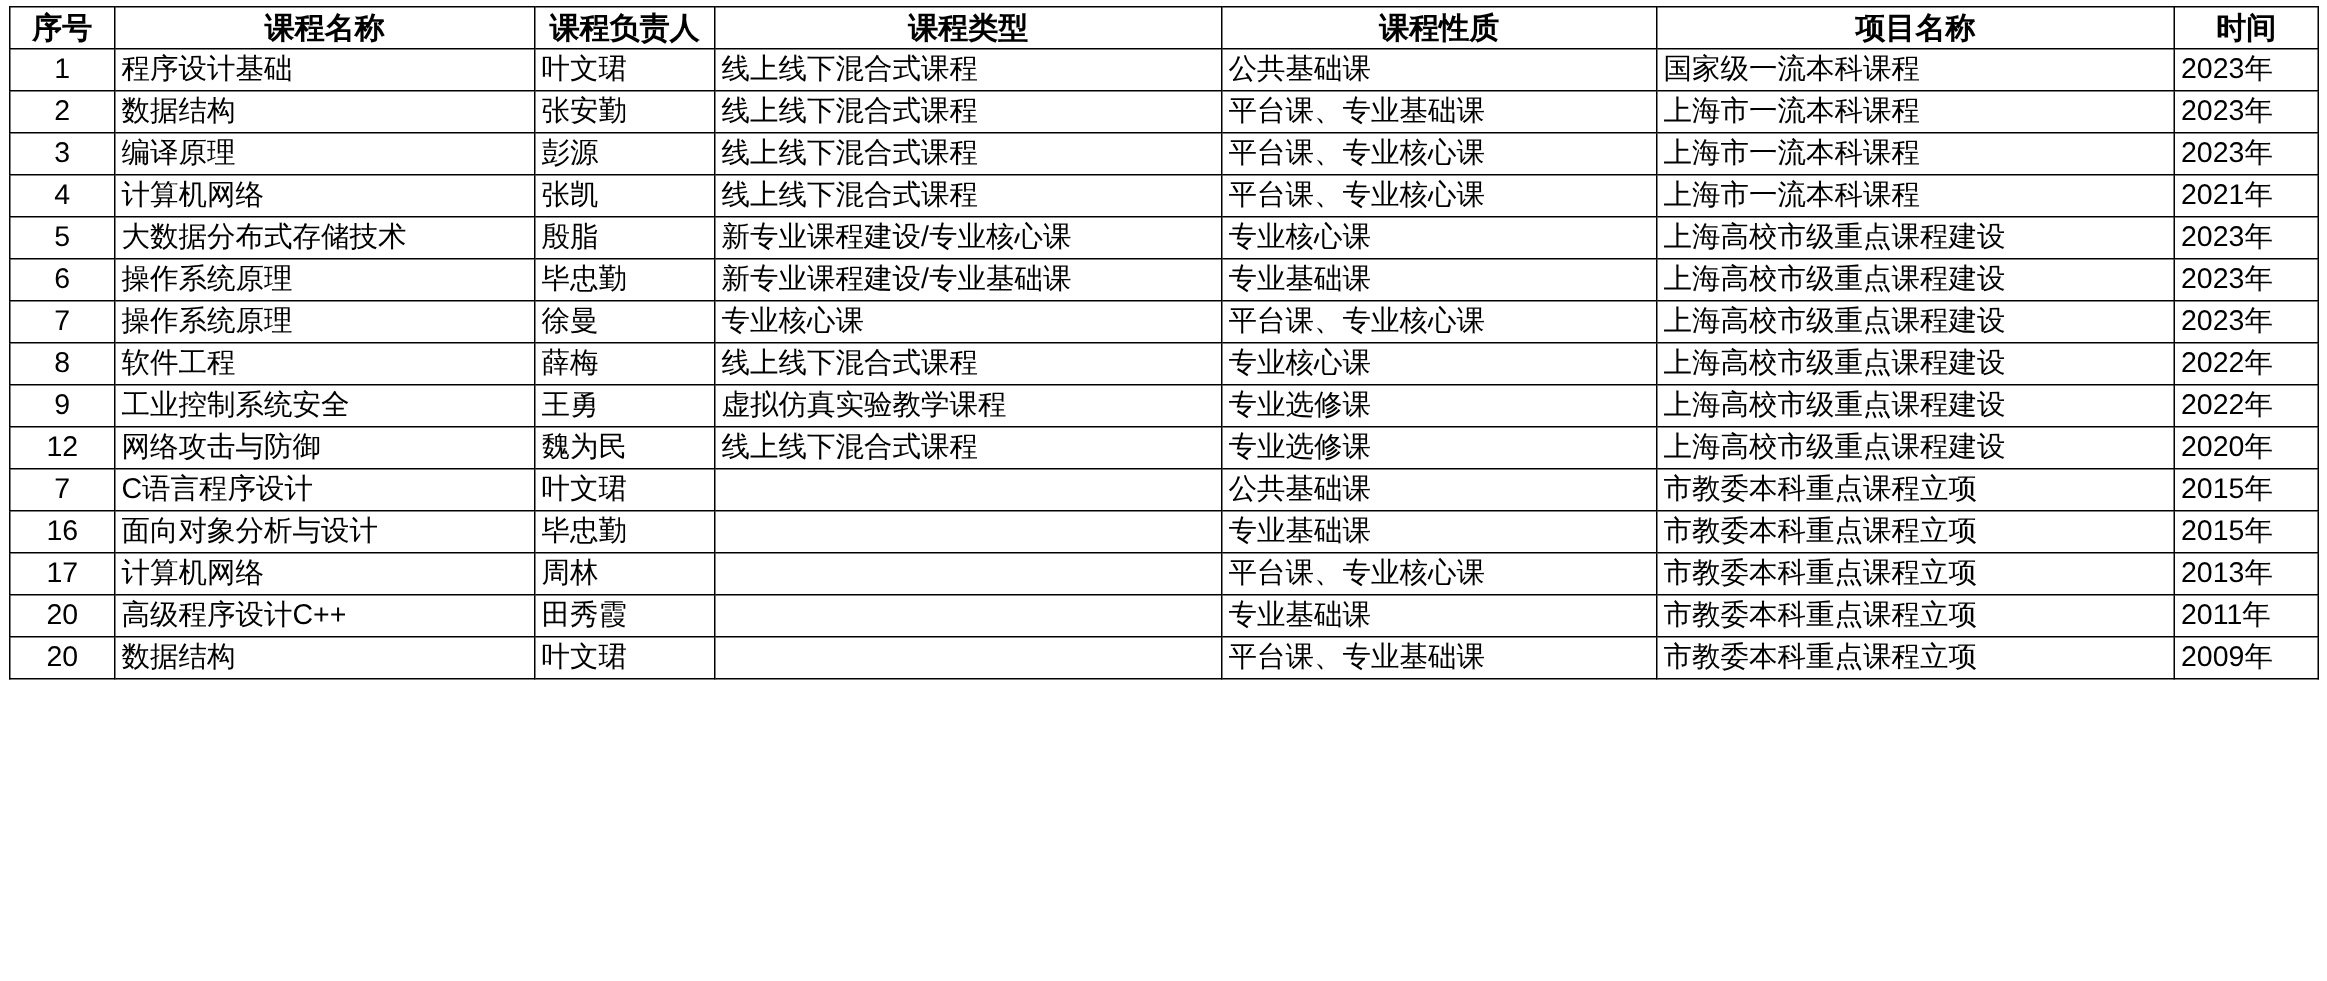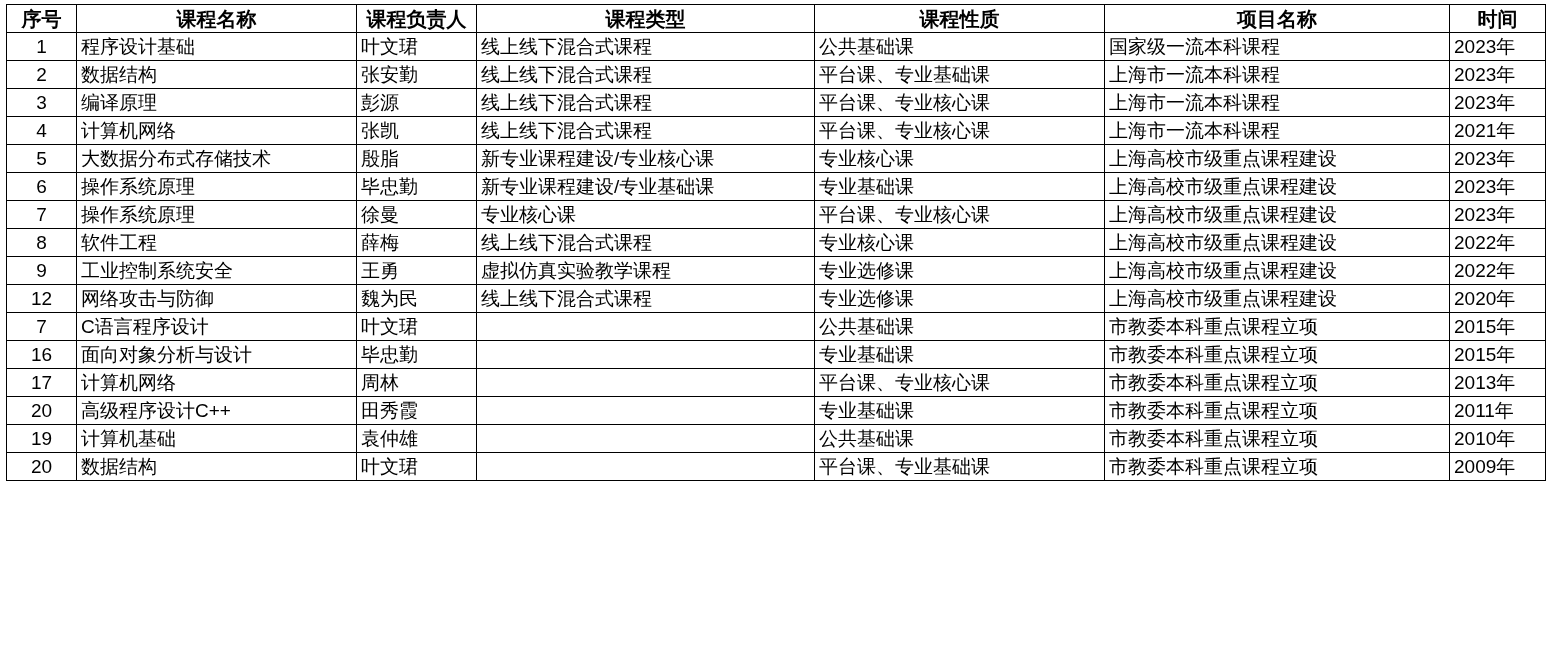--- a/index.html
+++ b/index.html
@@ -201,29 +201,20 @@
         <tr>
           <td class="c-idx">20</td>
           <td class="c-name">高级程序设计C++</td>
           <td class="c-leader">田秀霞</td>
           <td class="c-type"></td>
           <td class="c-nature">专业基础课</td>
           <td class="c-project">市教委本科重点课程立项</td>
           <td class="c-time">2011年</td>
         </tr>
         <tr>
-          <td class="c-idx">19</td>
-          <td class="c-name">计算机基础</td>
-          <td class="c-leader">袁仲雄</td>
-          <td class="c-type"></td>
-          <td class="c-nature">公共基础课</td>
-          <td class="c-project">市教委本科重点课程立项</td>
-          <td class="c-time">2010年</td>
-        </tr>
-        <tr>
           <td class="c-idx">20</td>
           <td class="c-name">数据结构</td>
           <td class="c-leader">叶文珺</td>
           <td class="c-type"></td>
           <td class="c-nature">平台课、专业基础课</td>
           <td class="c-project">市教委本科重点课程立项</td>
           <td class="c-time">2009年</td>
         </tr>
       </tbody>
   </table>

